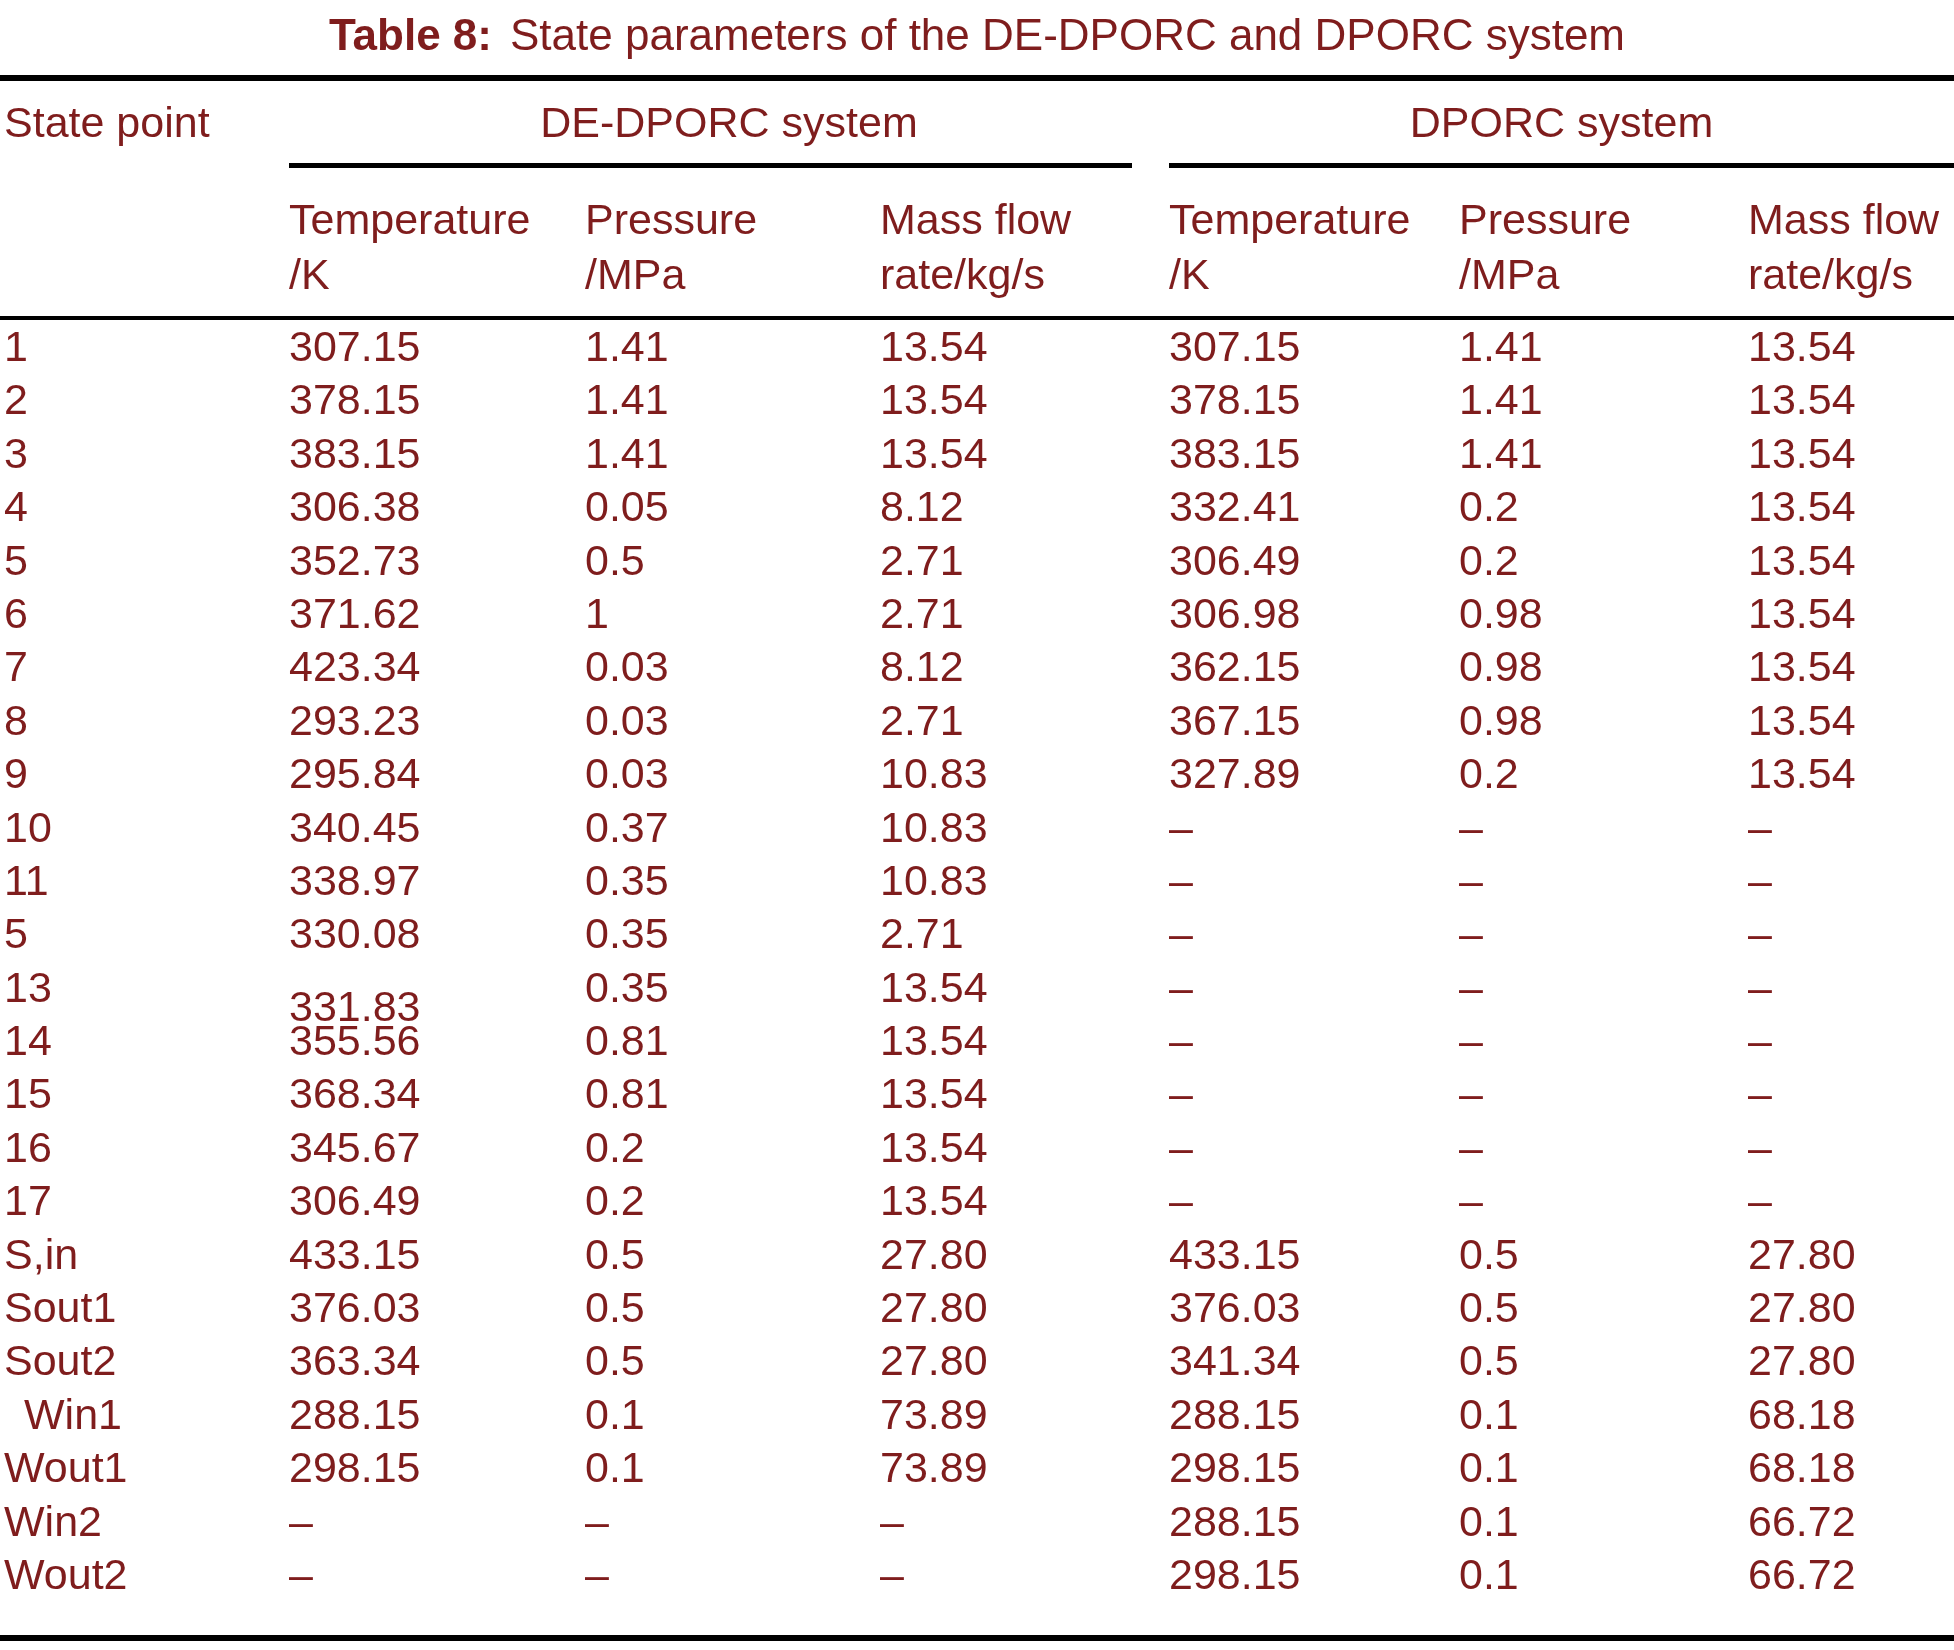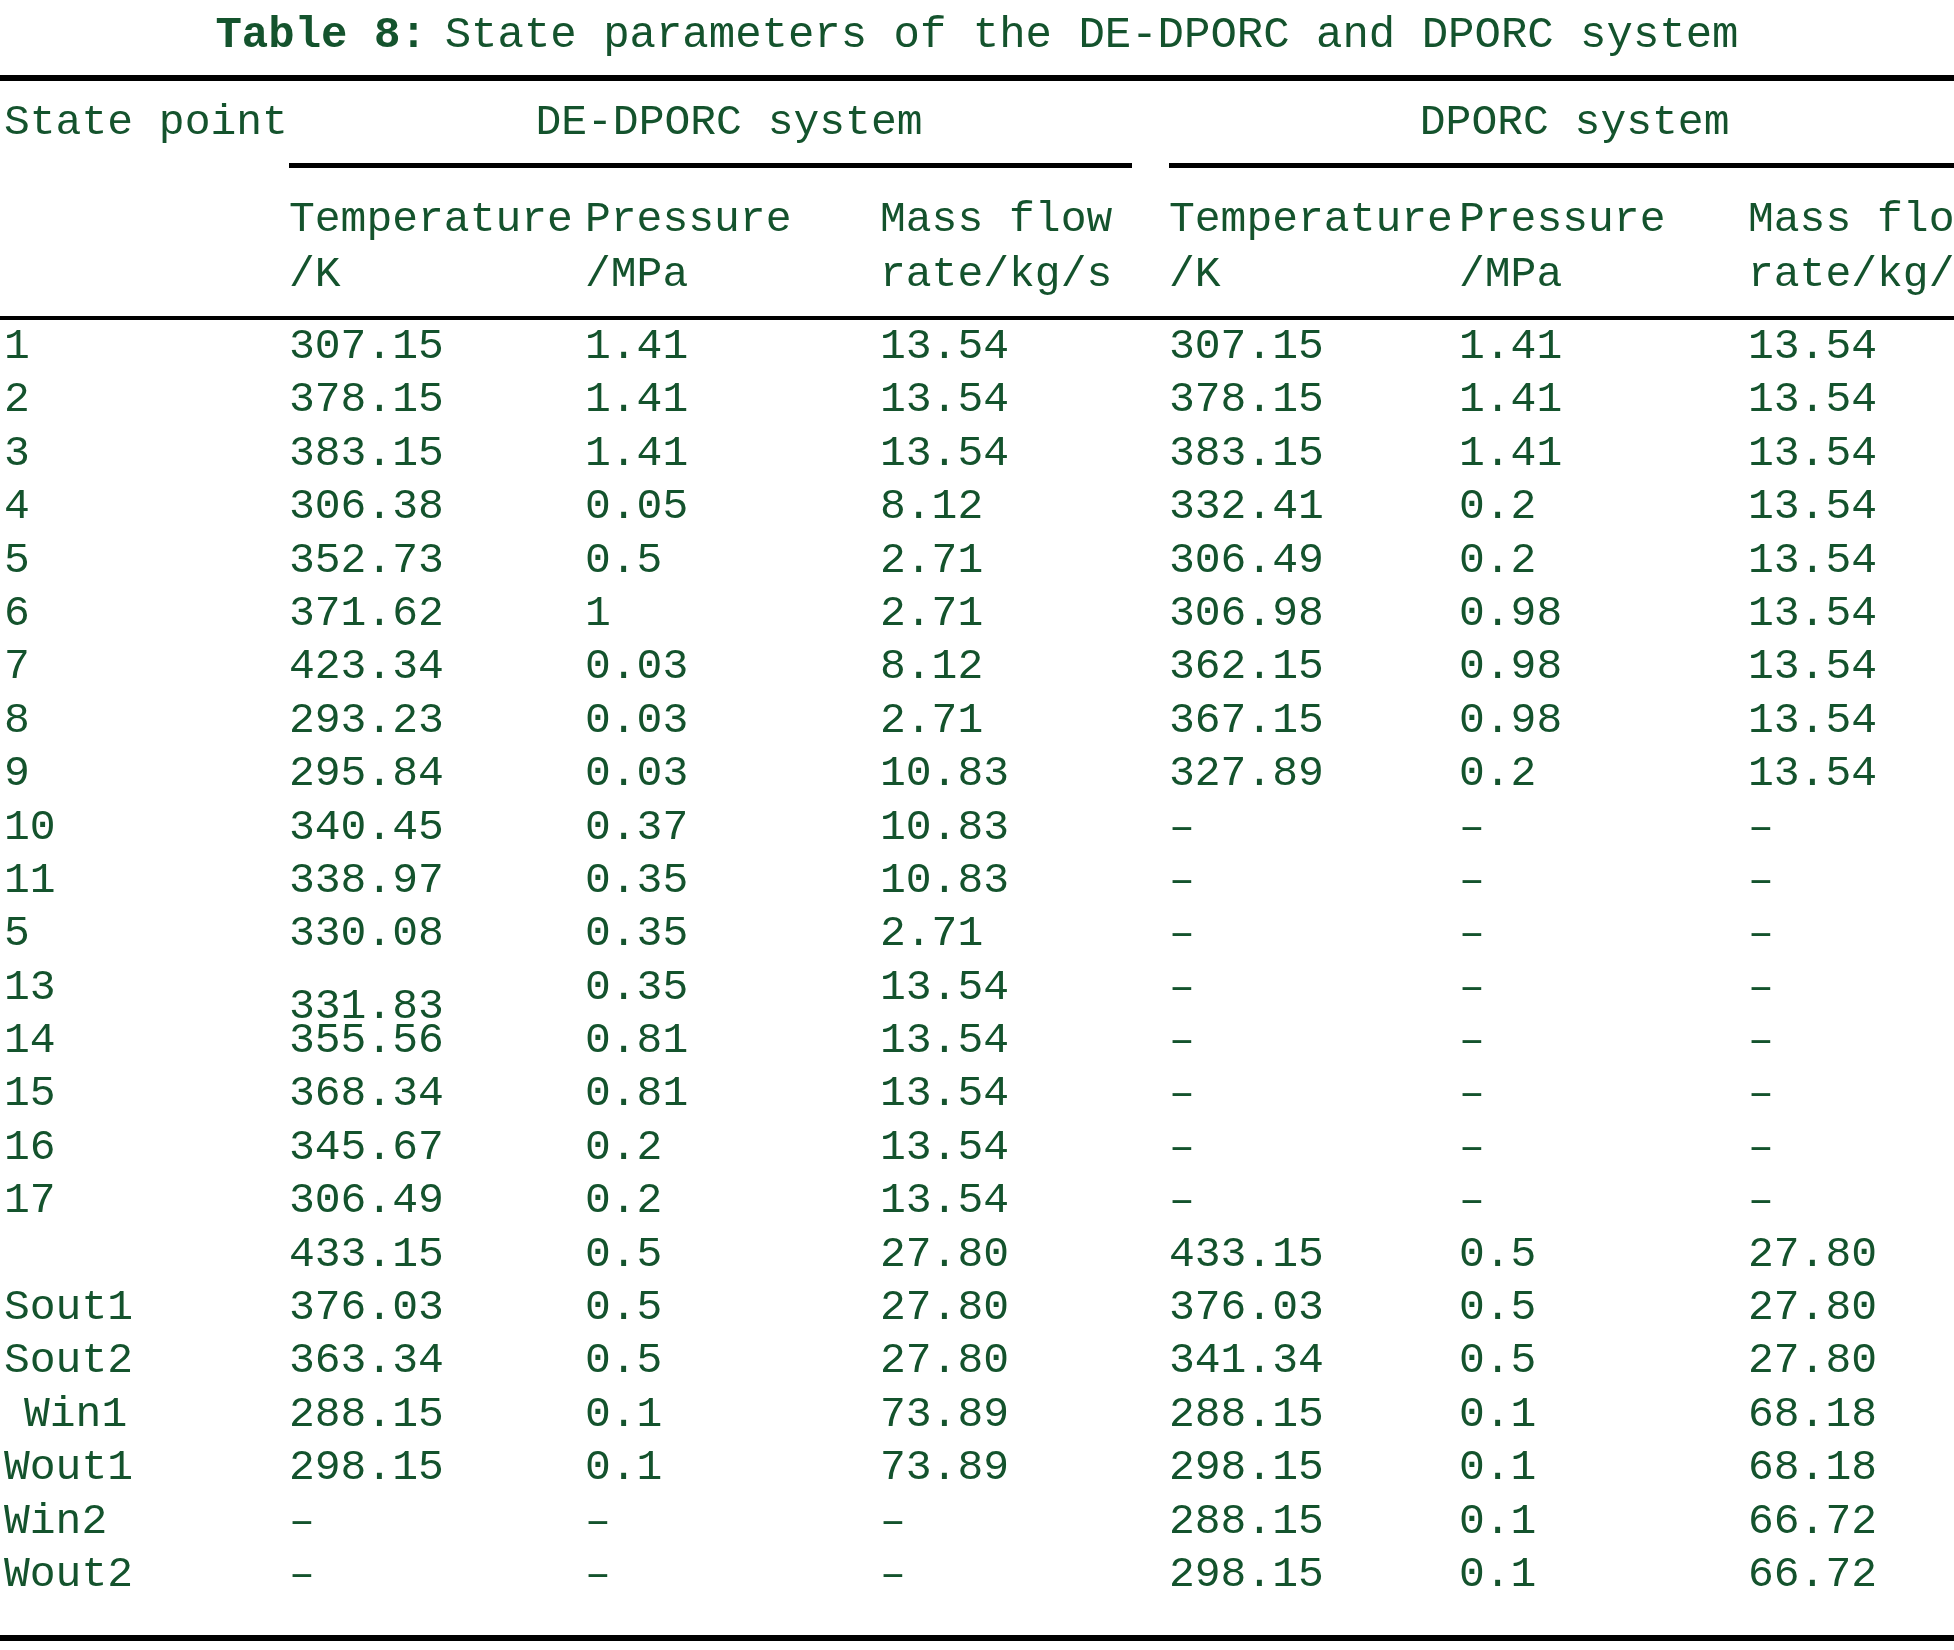--- a/index.html
+++ b/index.html
@@ -1,21 +1,21 @@
 <!DOCTYPE html>
 <html><head>
 <meta charset="utf-8">
 <style>
   html, body { margin: 0; padding: 0; }
   .page {
     width: 1954px;
     height: 1650px;
     background: #ffffff;
-    color: #14532d;
-    font-family: Liberation Mono, monospace;
+    color: #7f1d1d;
+    font-family: Liberation Sans, sans-serif;
     overflow: hidden;
     position: relative;
   }
   .caption {
     height: 75px;
     padding-top: 8px;
     box-sizing: border-box;
     text-align: center;
     font-size: 44px;
     line-height: 54px;
@@ -234,20 +234,21 @@
       <div class="data-cell" style="grid-area: 20 / 5;">–</div>
       <div class="data-cell" style="grid-area: 20 / 6;">–</div>
       <div class="data-cell" style="grid-area: 20 / 7;">–</div>
       <div class="data-cell label-cell" style="grid-area: 21 / 1;">17</div>
       <div class="data-cell" style="grid-area: 21 / 2;">306.49</div>
       <div class="data-cell" style="grid-area: 21 / 3;">0.2</div>
       <div class="data-cell" style="grid-area: 21 / 4;">13.54</div>
       <div class="data-cell" style="grid-area: 21 / 5;">–</div>
       <div class="data-cell" style="grid-area: 21 / 6;">–</div>
       <div class="data-cell" style="grid-area: 21 / 7;">–</div>
+      <div class="data-cell label-cell" style="grid-area: 22 / 1;">S,in</div>
       <div class="data-cell" style="grid-area: 22 / 2;">433.15</div>
       <div class="data-cell" style="grid-area: 22 / 3;">0.5</div>
       <div class="data-cell" style="grid-area: 22 / 4;">27.80</div>
       <div class="data-cell" style="grid-area: 22 / 5;">433.15</div>
       <div class="data-cell" style="grid-area: 22 / 6;">0.5</div>
       <div class="data-cell" style="grid-area: 22 / 7;">27.80</div>
       <div class="data-cell label-cell" style="grid-area: 23 / 1;">Sout1</div>
       <div class="data-cell" style="grid-area: 23 / 2;">376.03</div>
       <div class="data-cell" style="grid-area: 23 / 3;">0.5</div>
       <div class="data-cell" style="grid-area: 23 / 4;">27.80</div>

